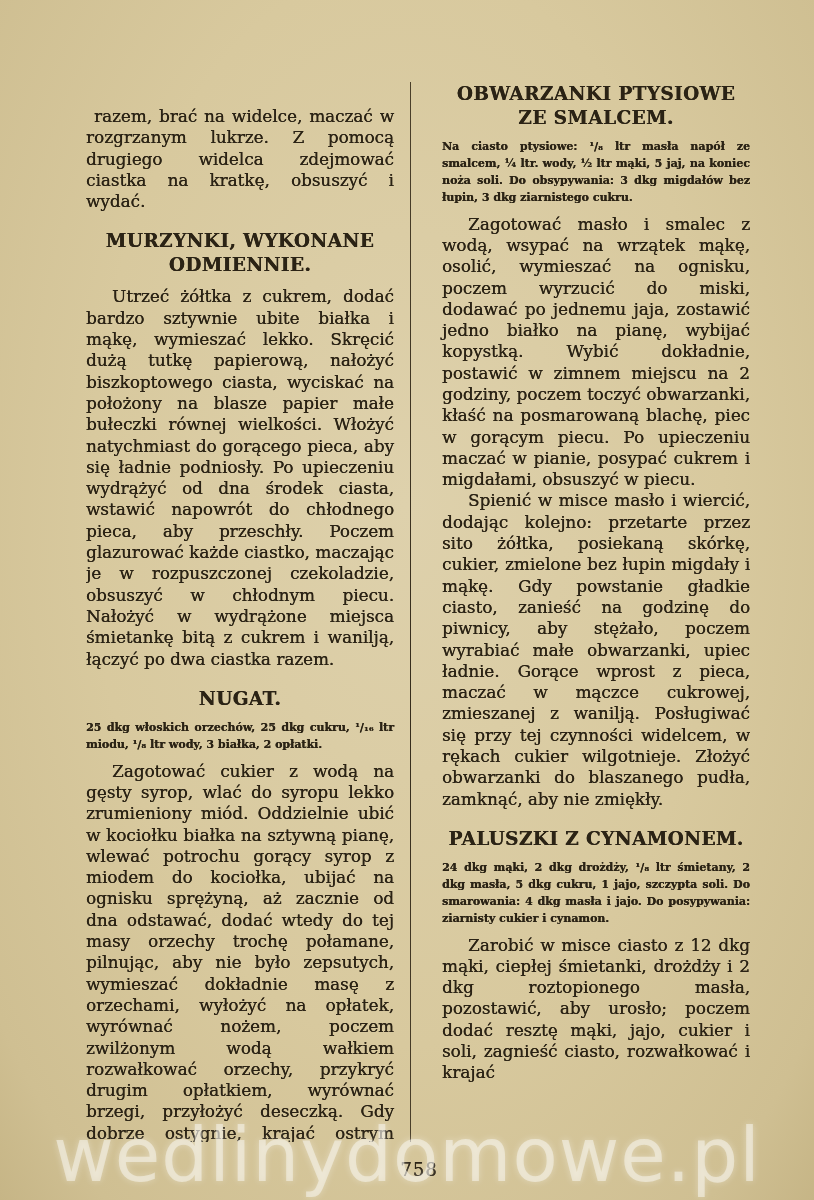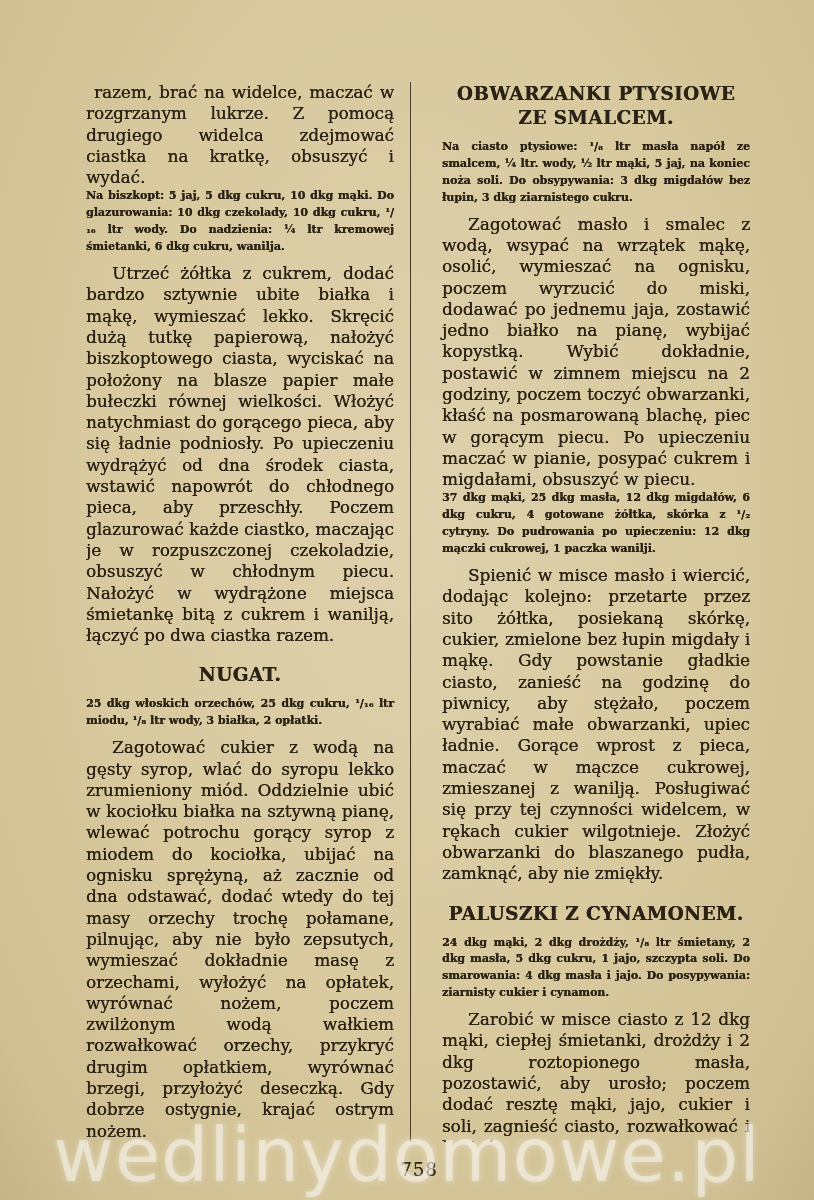--- a/index.html
+++ b/index.html
@@ -22,21 +22,21 @@
     position: absolute;
     top: 82px;
     left: 86px;
     right: 64px;
     bottom: 58px;
     display: flex;
     overflow: hidden;
   }
 
   .col { flex: 1 1 0; min-width: 0; }
-  .col.left  { padding-right: 16px; }
+  .col.left  { padding-right: 16px; margin-top: 24px; }
   .col.right { padding-left: 31px; }
 
   .divider {
     width: 1px;
     background: linear-gradient(#4a3f2a, #352c1c 60%, #4a3f2a);
   }
 
   .recipe-title {
     font-size: 18.5px;
     line-height: 24px;
@@ -97,38 +97,37 @@
 <body>
 
 <div class="page">
 
   <div class="content">
 
     <div class="col left">
 
       <p class="body-text continuation">razem, brać na widelce, maczać w rozgrzanym lukrze. Z pomocą drugiego widelca zdejmować ciastka na kratkę, obsuszyć i wydać.</p>
 
-      <p class="ingredients">Na biszkopt: 5 jaj, 5 dkg cukru, 10 dkg mąki. Do glazurowania: 10 dkg czekolady, 10 dkg cukru, ¹/₁₆ ltr wody. Do nadzienia: ¼ ltr kremowej śmietanki, 6 dkg cukru, wanilja.</p>
+      <h2 class="recipe-title">MURZYNKI, WYKONANE ODMIENNIE.</h2>
       <p class="body-text">Utrzeć żółtka z cukrem, dodać bardzo sztywnie ubite białka i mąkę, wymieszać lekko. Skręcić dużą tutkę papierową, nałożyć biszkoptowego ciasta, wyciskać na położony na blasze papier małe bułeczki równej wielkości. Włożyć natychmiast do gorącego pieca, aby się ładnie podniosły. Po upieczeniu wydrążyć od dna środek ciasta, wstawić napowrót do chłodnego pieca, aby przeschły. Poczem glazurować każde ciastko, maczając je w rozpuszczonej czekoladzie, obsuszyć w chłodnym piecu. Nałożyć w wydrążone miejsca śmietankę bitą z cukrem i wanilją, łączyć po dwa ciastka razem.</p>
 
       <h2 class="recipe-title">NUGAT.</h2>
       <p class="ingredients">25 dkg włoskich orzechów, 25 dkg cukru, ¹/₁₆ ltr miodu, ¹/₈ ltr wody, 3 białka, 2 opłatki.</p>
       <p class="body-text">Zagotować cukier z wodą na gęsty syrop, wlać do syropu lekko zrumieniony miód. Oddzielnie ubić w kociołku białka na sztywną pianę, wlewać potrochu gorący syrop z miodem do kociołka, ubijać na ognisku sprężyną, aż zacznie od dna odstawać, dodać wtedy do tej masy orzechy trochę połamane, pilnując, aby nie było zepsutych, wymieszać dokładnie masę z orzechami, wyłożyć na opłatek, wyrównać nożem, poczem zwilżonym wodą wałkiem rozwałkować orzechy, przykryć drugim opłatkiem, wyrównać brzegi, przyłożyć deseczką. Gdy dobrze ostygnie, krajać ostrym nożem.</p>
 
     </div>
 
     <div class="divider"></div>
 
     <div class="col right">
 
       <h2 class="recipe-title">OBWARZANKI PTYSIOWE ZE SMALCEM.</h2>
       <p class="ingredients">Na ciasto ptysiowe: ¹/₈ ltr masła napół ze smalcem, ¼ ltr. wody, ½ ltr mąki, 5 jaj, na koniec noża soli. Do obsypywania: 3 dkg migdałów bez łupin, 3 dkg ziarnistego cukru.</p>
       <p class="body-text">Zagotować masło i smalec z wodą, wsypać na wrzątek mąkę, osolić, wymieszać na ognisku, poczem wyrzucić do miski, dodawać po jednemu jaja, zostawić jedno białko na pianę, wybijać kopystką. Wybić dokładnie, postawić w zimnem miejscu na 2 godziny, poczem toczyć obwarzanki, kłaść na posmarowaną blachę, piec w gorącym piecu. Po upieczeniu maczać w pianie, posypać cukrem i migdałami, obsuszyć w piecu.</p>
 
-      <p class="ingredients">37 dkg mąki, 25 dkg masła, 12 dkg migdałów, 6 dkg cukru, 4 gotowane żółtka, skórka z ¹/₂ cytryny. Do pudrowania po upieczeniu: 12 dkg mączki cukrowej, 1 paczka wanilji.</p>
       <p class="body-text">Spienić w misce masło i wiercić, dodając kolejno: przetarte przez sito żółtka, posiekaną skórkę, cukier, zmielone bez łupin migdały i mąkę. Gdy powstanie gładkie ciasto, zanieść na godzinę do piwnicy, aby stężało, poczem wyrabiać małe obwarzanki, upiec ładnie. Gorące wprost z pieca, maczać w mączce cukrowej, zmieszanej z wanilją. Posługiwać się przy tej czynności widelcem, w rękach cukier wilgotnieje. Złożyć obwarzanki do blaszanego pudła, zamknąć, aby nie zmiękły.</p>
 
       <h2 class="recipe-title">PALUSZKI Z CYNAMONEM.</h2>
       <p class="ingredients">24 dkg mąki, 2 dkg drożdży, ¹/₈ ltr śmietany, 2 dkg masła, 5 dkg cukru, 1 jajo, szczypta soli. Do smarowania: 4 dkg masła i jajo. Do posypywania: ziarnisty cukier i cynamon.</p>
       <p class="body-text">Zarobić w misce ciasto z 12 dkg mąki, ciepłej śmietanki, drożdży i 2 dkg roztopionego masła, pozostawić, aby urosło; poczem dodać resztę mąki, jajo, cukier i soli, zagnieść ciasto, rozwałkować i krajać</p>
 
     </div>
 
   </div>
 

